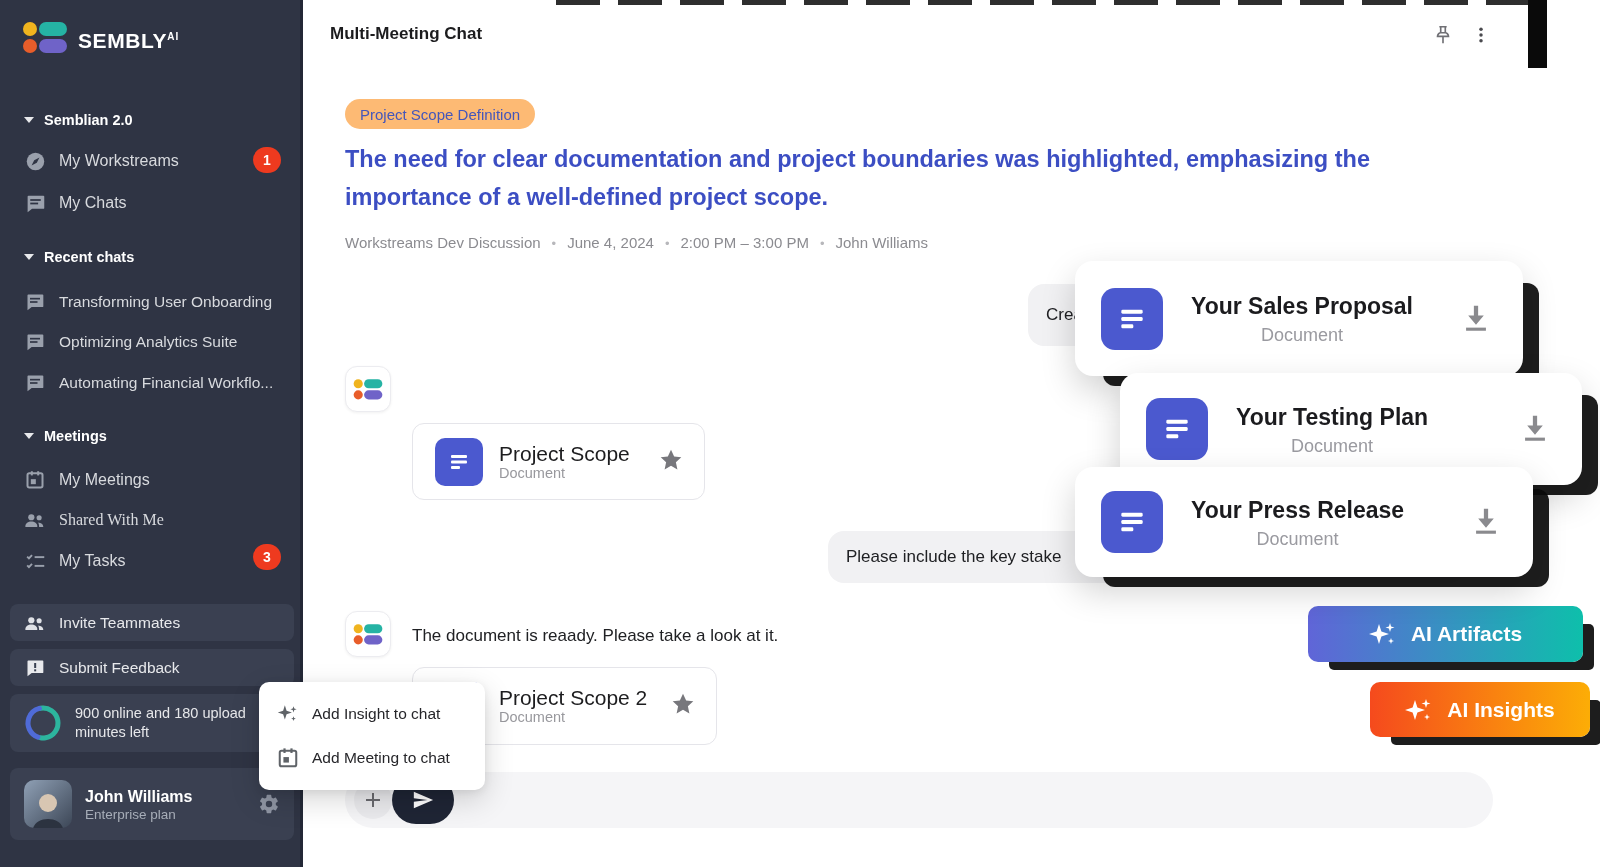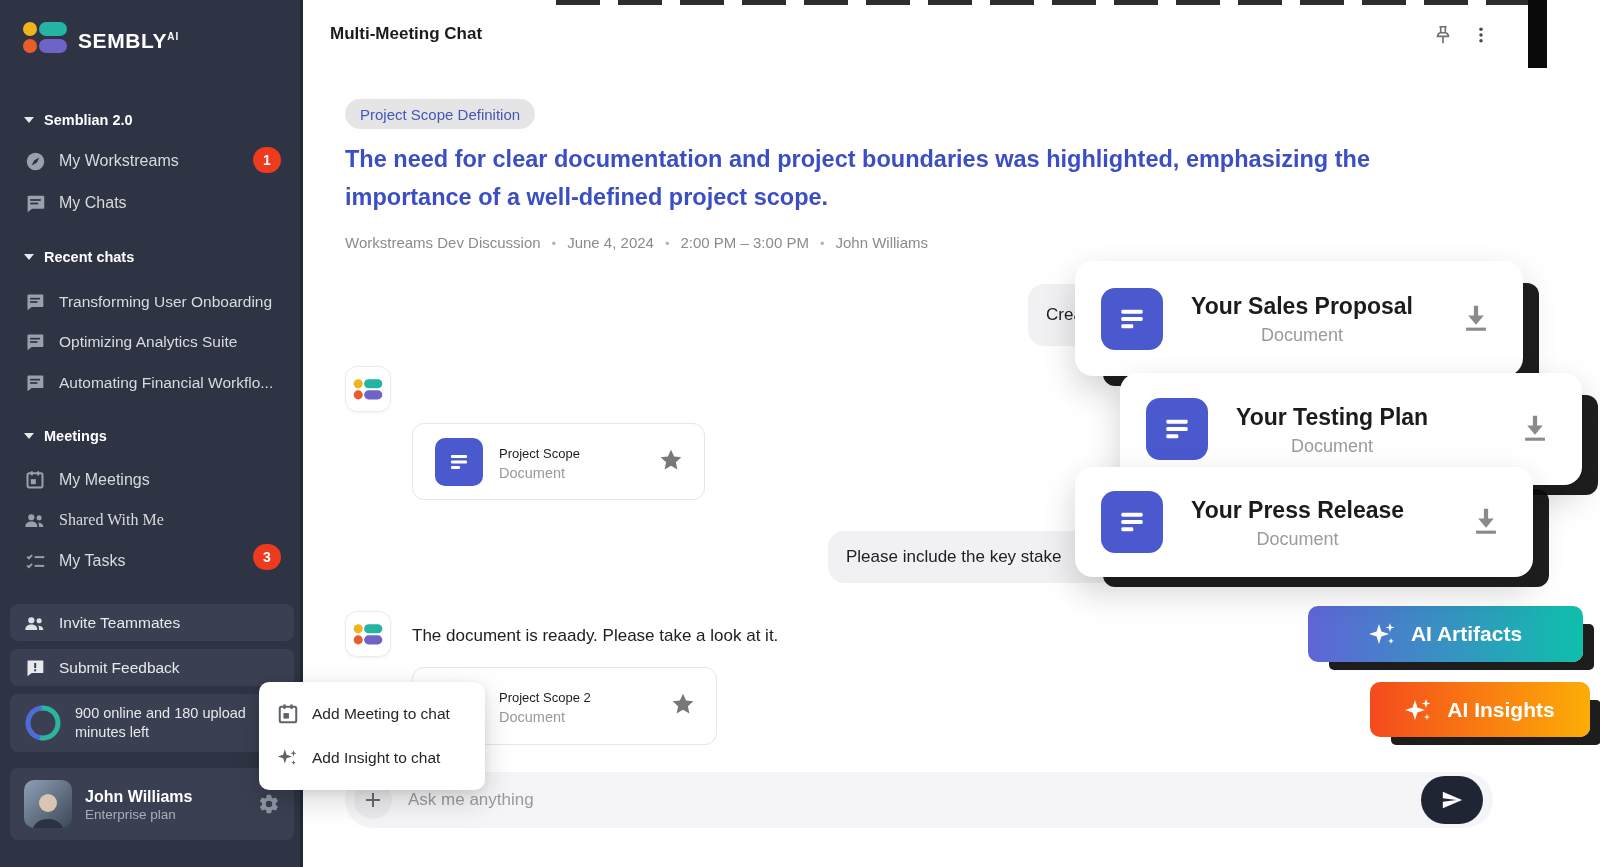--- a/index.html
+++ b/index.html
@@ -28,38 +28,38 @@
             background:linear-gradient(135deg,#8fa0b5,#3c4656); }
   .avatar svg { position:absolute; left:0; top:6px; }
   .pname { font-size:16px; font-weight:700; color:#ffffff; line-height:20px; }
   .pplan { font-size:13.5px; color:#a7adb8; }
 
   
   .page-title { position:absolute; left:330px; top:24px; font-size:17px; font-weight:700; color:#1c1c1e; }
   .hdr-icon { position:absolute; top:22px; width:26px; height:26px; cursor:pointer; display:flex; align-items:center; justify-content:center;}
 
   .tag-pill { position:absolute; left:345px; top:99px; height:30px; padding:0 15px; border-radius:15px;
-              background:#e5e5e5; color:#4456ba; font-size:15px; display:flex; align-items:center; }
+              background:#fdba74; color:#4456ba; font-size:15px; display:flex; align-items:center; }
   .headline { position:absolute; left:345px; top:140px; width:1125px; font-size:23.5px; line-height:38px;
               font-weight:600; color:#3c4ec3; }
   .meta { position:absolute; left:345px; top:234px; font-size:15px; color:#8b8b90; display:flex; align-items:center; }
   .meta span + span::before { content:"•"; margin:0 11px; color:#b7b7bb; font-size:13px; }
 
   
   .bubble { position:absolute; background:#f1f1f3; border-radius:16px; color:#202124; font-size:17px;
             display:flex; align-items:center; padding:0 18px; white-space:nowrap; overflow:hidden; }
   .bot-avatar { position:absolute; width:46px; height:46px; border-radius:12px; background:#ffffff;
                 border:1px solid #ececf0; box-shadow:0 1px 3px rgba(0,0,0,.06);
                 display:flex; align-items:center; justify-content:center; }
   .bot-text { position:absolute; font-size:17px; color:#202124; }
   .doc-card { position:absolute; background:#ffffff; border:1px solid #e5e5ea; border-radius:12px;
               display:flex; align-items:center; padding:0 20px 0 22px; gap:16px; cursor:pointer; }
   .doc-ic { width:48px; height:48px; border-radius:10px; background:#4b59cf; flex:0 0 48px;
             display:flex; align-items:center; justify-content:center; }
-  .doc-t { font-size:13px; font-weight:500; color:#1d1d1f; line-height:22px; }
+  .doc-t { font-size:21px; font-weight:500; color:#1d1d1f; line-height:22px; }
   .doc-s { font-size:14.5px; color:#98989d; }
   .star { margin-left:auto; }
 
   
   .ctx-menu { position:absolute; left:259px; top:682px; width:226px; background:#ffffff; border-radius:10px;
               box-shadow:0 10px 30px rgba(0,0,0,.16), 0 2px 8px rgba(0,0,0,.08); padding:10px 0; z-index:9; }
   .ctx-item { height:44px; display:flex; align-items:center; gap:13px; padding:0 18px; font-size:15.5px;
               color:#26262a; cursor:pointer; }
 
   
@@ -356,38 +356,38 @@
     <span class="star">
       <svg width="26" height="26" viewBox="0 0 24 24">
           <path d="M12 2.5l2.9 6.3 6.6.7-5 4.6 1.4 6.6L12 17.3l-5.9 3.4 1.4-6.6-5-4.6 6.6-.7z" fill="#77777c"></path>
         </svg>
     </span>
   </div>
 
   <div class="ctx-menu">
     <div class="ctx-item">
       <span class="sicon">
+        <svg width="24" height="24" viewBox="0 0 28 28">
+            <path d="M10 3 L12.2 9.8 L19 12 L12.2 14.2 L10 21 L7.8 14.2 L1 12 L7.8 9.8 Z" fill="#5f6368"></path>
+            <path d="M21 4 L22 7 L25 8 L22 9 L21 12 L20 9 L17 8 L20 7 Z" fill="#5f6368"></path>
+            <path d="M21 17 L21.8 19.2 L24 20 L21.8 20.8 L21 23 L20.2 20.8 L18 20 L20.2 19.2 Z" fill="#5f6368"></path>
+          </svg>
+      </span>
+      <span>Add Insight to chat</span>
+    </div>
+    <div class="ctx-item">
+      <span class="sicon">
         <svg width="22" height="22" viewBox="0 0 24 24">
             <rect x="3" y="4" width="18" height="17" rx="2" fill="none" stroke="#5f6368" stroke-width="2.2"></rect>
             <rect x="7" y="11" width="6" height="6" fill="#5f6368"></rect>
             <rect x="7" y="1.5" width="2.4" height="5" fill="#5f6368"></rect>
             <rect x="14.6" y="1.5" width="2.4" height="5" fill="#5f6368"></rect>
           </svg>
       </span>
       <span>Add Meeting to chat</span>
-    </div>
-    <div class="ctx-item">
-      <span class="sicon">
-        <svg width="24" height="24" viewBox="0 0 28 28">
-            <path d="M10 3 L12.2 9.8 L19 12 L12.2 14.2 L10 21 L7.8 14.2 L1 12 L7.8 9.8 Z" fill="#5f6368"></path>
-            <path d="M21 4 L22 7 L25 8 L22 9 L21 12 L20 9 L17 8 L20 7 Z" fill="#5f6368"></path>
-            <path d="M21 17 L21.8 19.2 L24 20 L21.8 20.8 L21 23 L20.2 20.8 L18 20 L20.2 19.2 Z" fill="#5f6368"></path>
-          </svg>
-      </span>
-      <span>Add Insight to chat</span>
     </div>
   </div>
 
   <div class="float-card" style="left:1075px; top:261px; width:448px; height:115px; z-index:5;">
     <span class="fc-ic">
       <svg width="32" height="32" viewBox="0 0 24 24">
           <rect x="4" y="5" width="16" height="3" rx="1" fill="#fff"></rect>
           <rect x="4" y="10.5" width="16" height="3" rx="1" fill="#fff"></rect>
           <rect x="4" y="16" width="9" height="3" rx="1" fill="#fff"></rect>
         </svg>
@@ -466,21 +466,20 @@
     <span>AI Insights</span>
   </div>
 
   <div class="composer">
     <span class="plus-btn">
       <svg width="18" height="18" viewBox="0 0 18 18">
           <rect x="8" y="2" width="2" height="14" fill="#6b6b70"></rect>
           <rect x="2" y="8" width="14" height="2" fill="#6b6b70"></rect>
         </svg>
     </span>
-    <input type="text" placeholder="Ask me anything" style="">
     <span class="send-btn">
       <svg width="22" height="22" viewBox="0 0 24 24">
           <path d="M2 21 L23 12 L2 3 L2 10 L17 12 L2 14 Z" fill="#ffffff"></path>
         </svg>
     </span>
   </div>
 
   <div class="torn-top"></div>
   <div class="torn-corner"></div>
 

